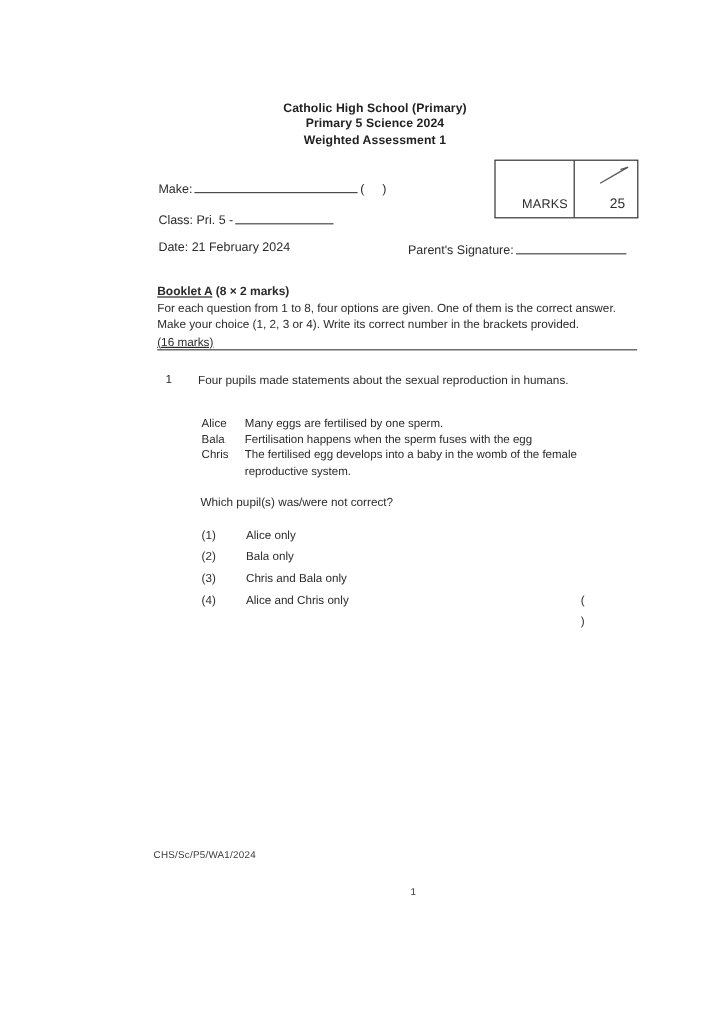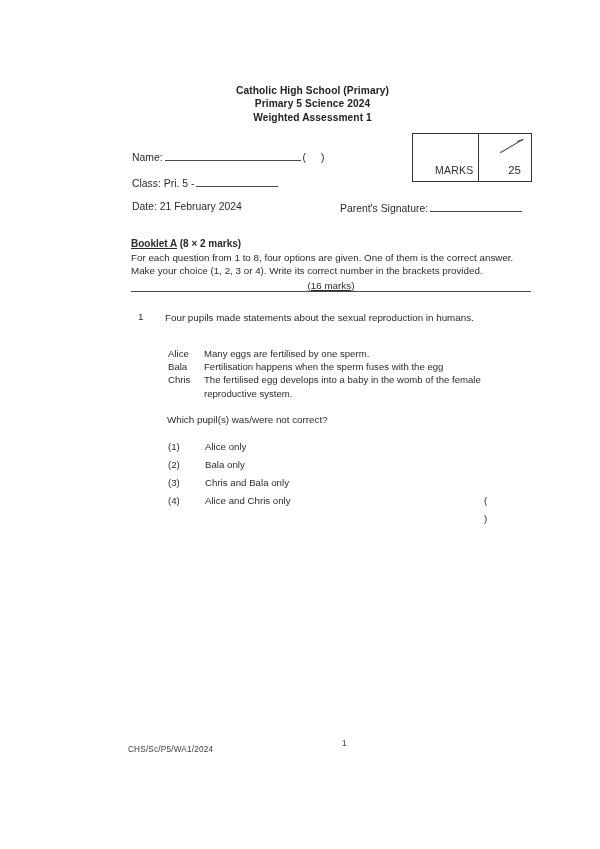--- a/index.html
+++ b/index.html
@@ -122,21 +122,21 @@
     color: #2b2b2b;
   }
   .booklet-head {
     font-weight: bold;
     font-size: 10px;
     margin-bottom: 1px;
   }
   .booklet-head .ul { text-decoration: underline; }
   .booklet-line { white-space: nowrap; }
   .marks-right {
-    text-align: center;
+    text-align: left;
     margin-top: 1px;
   }
   .marks-right span { text-decoration: underline; }
   .rule {
     position: absolute;
     left: 131px;
     top: 291px;
     width: 400px;
     height: 0;
     border-top: 1.1px solid #4a4a4a;
@@ -214,21 +214,21 @@
   .answer-bracket {
     position: absolute;
     left: 316px;
     letter-spacing: 14px;
   }
 
   
   .footer-code {
     position: absolute;
     left: 128px;
-    top: 745px;
+    top: 708px;
     font-size: 8.2px;
     color: #3a3a3a;
     letter-spacing: 0.2px;
     text-align: center;
   }
   .footer-page {
     position: absolute;
     left: 342px;
     top: 739px;
     font-size: 8.2px;
@@ -253,21 +253,21 @@
     <div class="marks-cell-value">
       <svg class="marks-tick" viewBox="0 0 26 16">
         <path d="M1.5 14.5 L24 1.5" stroke="#555" stroke-width="1.1" fill="none" stroke-linecap="round"></path>
         <path d="M24 1.5 L18.5 3.2" stroke="#555" stroke-width="1.1" fill="none" stroke-linecap="round"></path>
       </svg>
       <span class="value">25</span>
     </div>
   </div>
 
   <div class="field f-name">
-    <span>Name:</span><span class="blank-line bl-name"></span><span class="brackets">(    )</span>
+    <span>Make:</span><span class="blank-line bl-name"></span><span class="brackets">(    )</span>
   </div>
 
   <div class="field f-class">
     <span>Class: Pri. 5 -</span><span class="blank-line bl-class"></span>
   </div>
 
   <div class="field f-date">Date: 21 February 2024</div>
 
   <div class="field f-parent">
     <span>Parent's Signature:</span><span class="blank-line bl-parent"></span>

